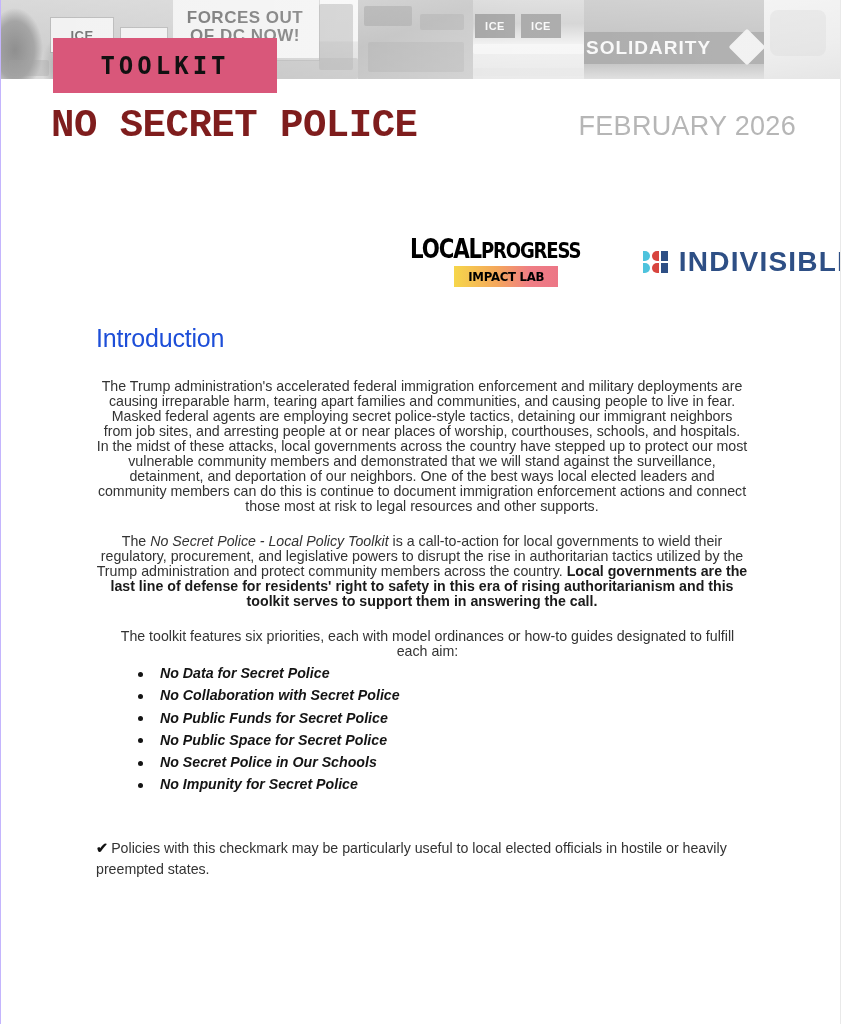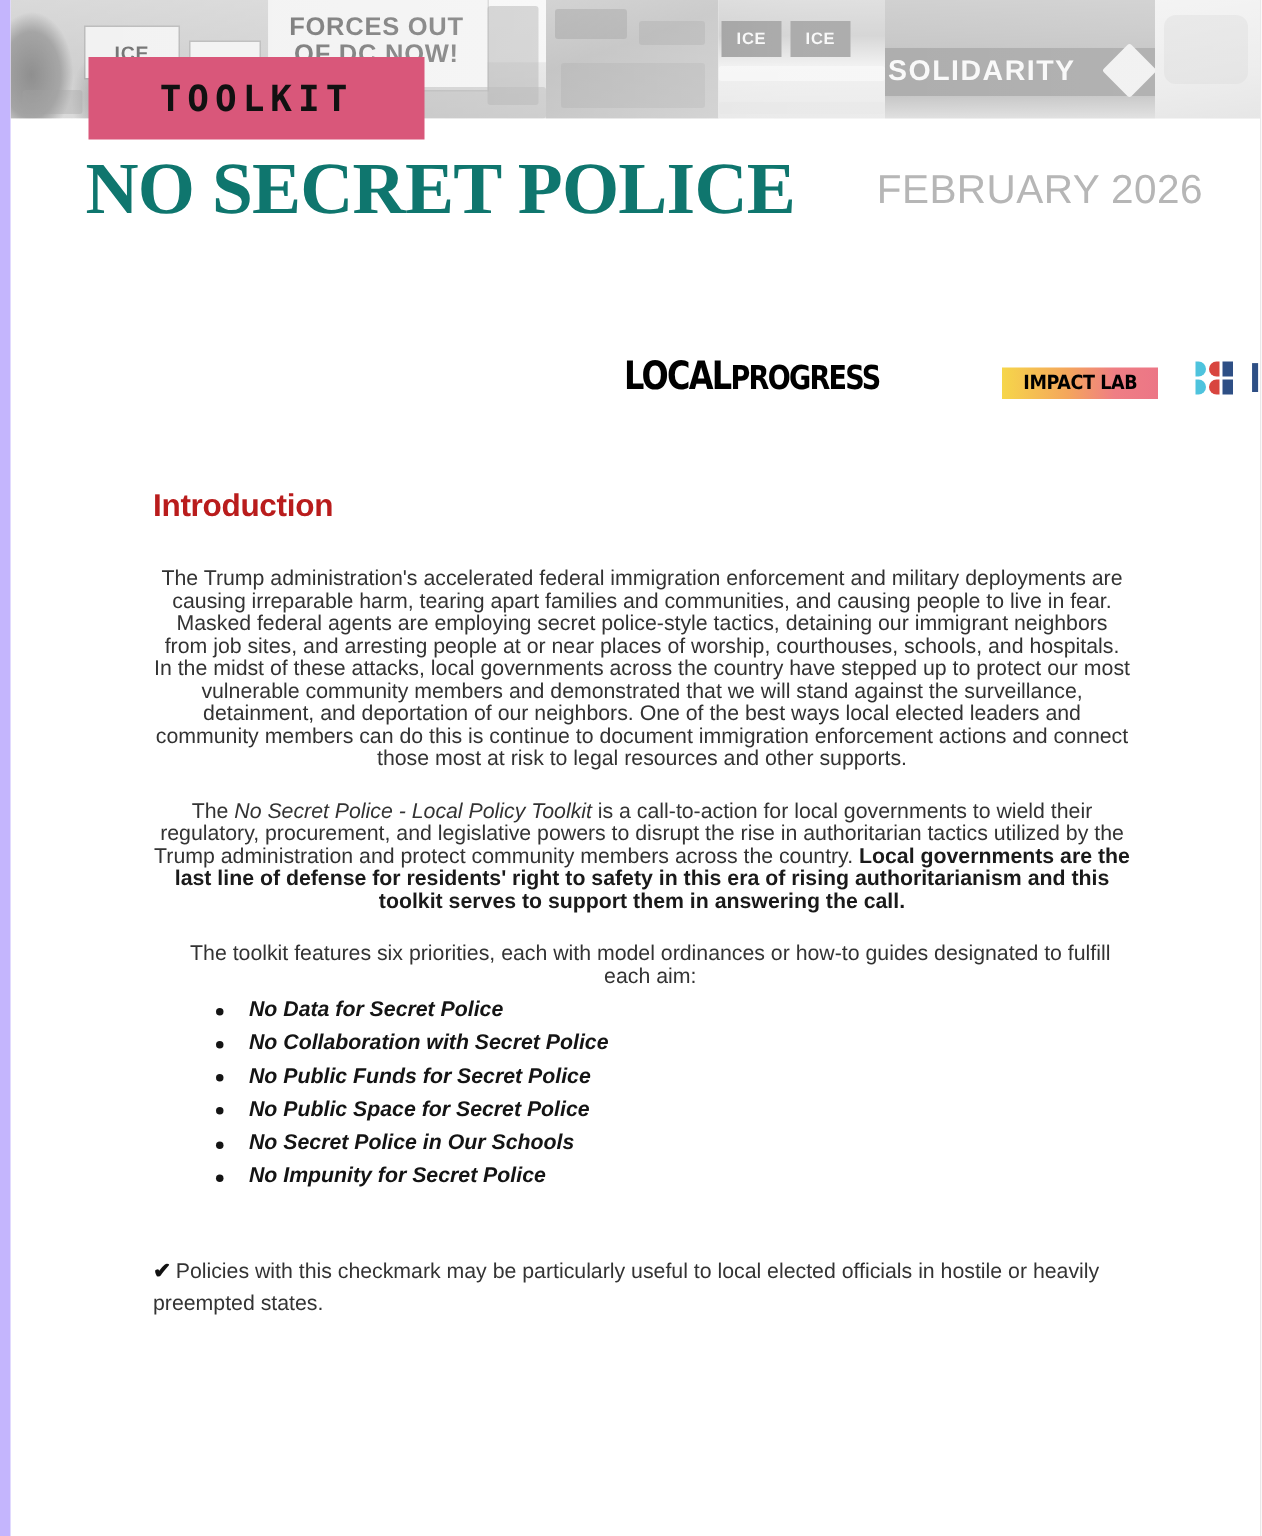--- a/index.html
+++ b/index.html
@@ -10,21 +10,21 @@
   body {
     font-family: "Liberation Sans", sans-serif;
     -webkit-font-smoothing: antialiased;
   }
   .page {
     position: relative;
     width: 841px;
     height: 1024px;
     background: #ffffff;
     overflow: hidden;
-    border-left: 7px solid #c4b5fd;
+    border-left: 1px solid #c4b5fd;
     border-right: 1px solid #e9e9e9;
     box-sizing: border-box;
   }
 
   
   .banner {
     position: absolute;
     top: 0; left: 0;
     width: 841px;
     height: 79px;
@@ -110,26 +110,26 @@
   .title-row {
     position: absolute;
     left: 50px;
     top: 104px;
     width: 745px;
     display: flex;
     align-items: flex-end;
     justify-content: space-between;
   }
   .main-title {
-    font-family: Liberation Serif, serif;
-    font-weight: 700;
-    font-size: 49px;
+    font-family: Liberation Mono, monospace;
+    font-weight: 700;
+    font-size: 39px;
     line-height: 44px;
     letter-spacing: -0.5px;
-    color: #0f766e;
+    color: #7f1d1d;
     white-space: nowrap;
   }
   .issue-date {
     font-family: "Liberation Sans", sans-serif;
     font-weight: 400;
     font-size: 27px;
     letter-spacing: .3px;
     color: #b6b6b6;
     white-space: nowrap;
     padding-bottom: 6px;
@@ -151,21 +151,21 @@
   .logos {
     position: absolute;
     left: 409px;
     top: 236px;
     display: flex;
     align-items: center;
     gap: 25px;
   }
   .lp-logo {
     display: flex;
-    align-items: flex-end;
+    flex-direction: column;
     line-height: 1;
   }
   .lp-wordmark {
     font-family: "DejaVu Sans", sans-serif;
     font-weight: 700;
     font-size: 25px;
     line-height: 26px;
     letter-spacing: -1.4px;
     color: #000000;
     transform: scaleX(.82);
@@ -216,25 +216,25 @@
   
   .content {
     position: absolute;
     left: 95px;
     top: 325px;
     width: 652px;
   }
   h2.section-heading {
     margin: 0 0 28px 0;
     font-family: "Liberation Sans", sans-serif;
-    font-weight: 700;
-    font-size: 21px;
+    font-weight: 400;
+    font-size: 25px;
     line-height: 26px;
     letter-spacing: -0.2px;
-    color: #b91c1c;
+    color: #1d4ed8;
   }
   p.body-text {
     margin: 0 0 20px 0;
     font-family: Liberation Sans, sans-serif;
     font-weight: 400;
     font-size: 14.2px;
     line-height: 15px;
     color: #333333;
     text-align: center;
   }

